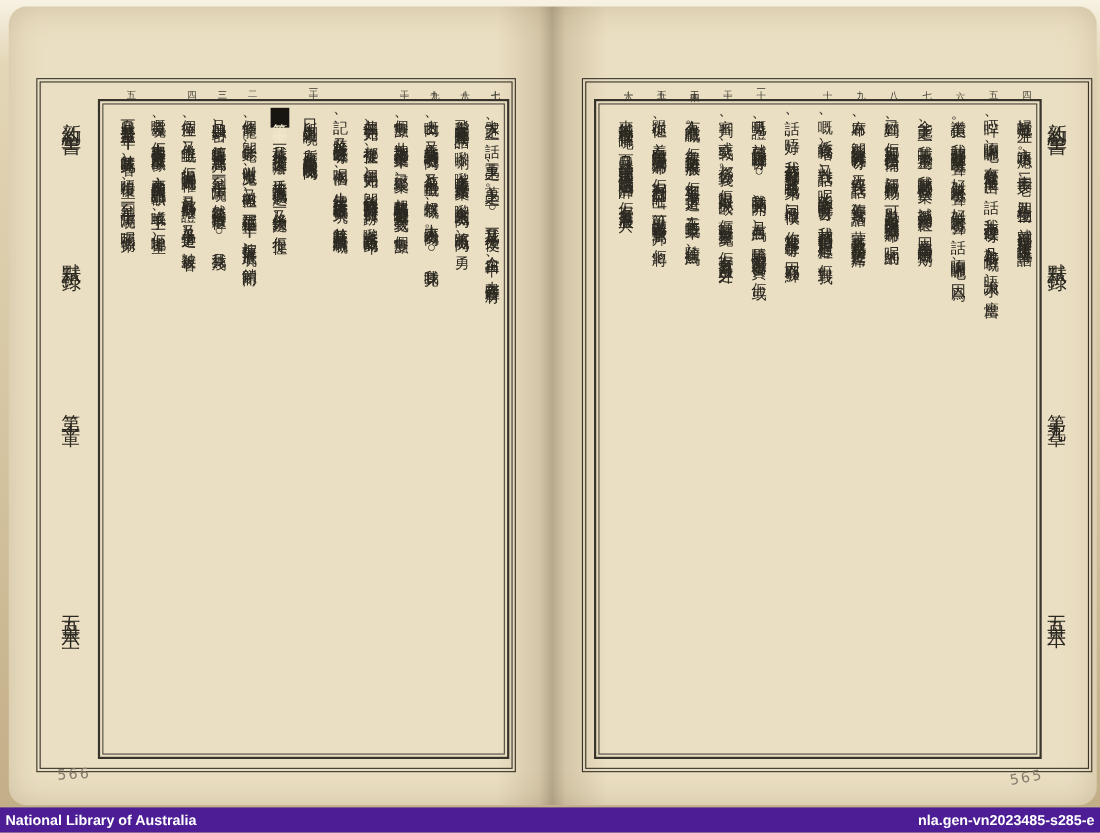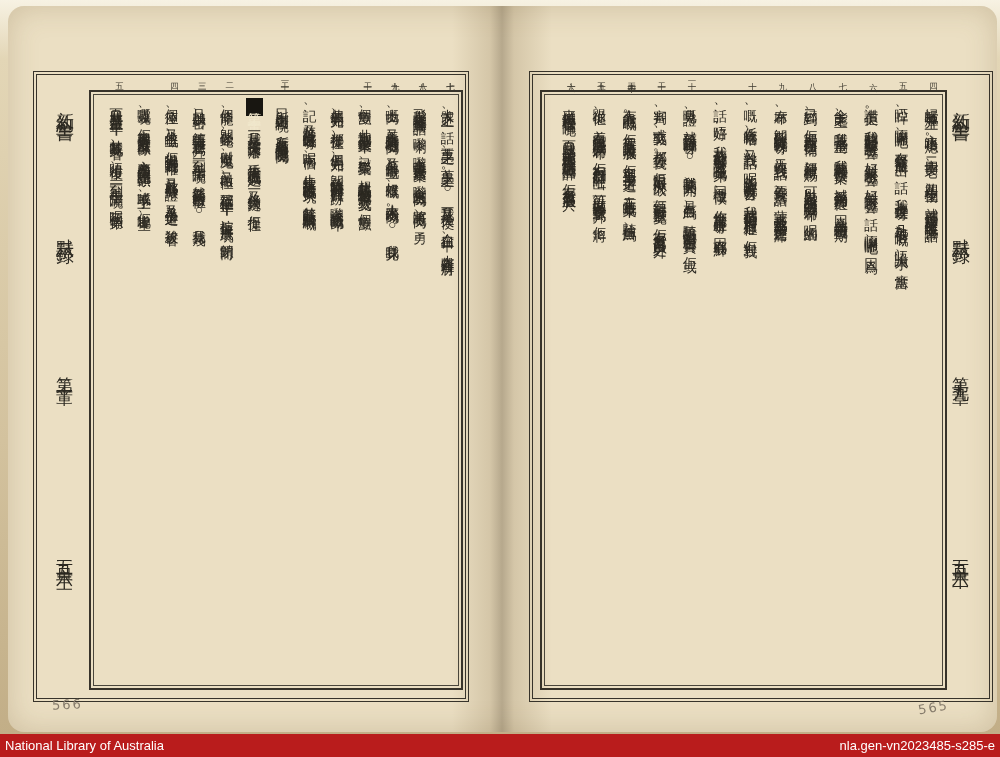--- a/index.html
+++ b/index.html
@@ -67,24 +67,24 @@
   .frame.left .mt{left:12px;} .frame.right .mt{left:10px;}
   
   .stamp{
     position:absolute;color:#857b6b;font-family:"DejaVu Sans",sans-serif;
     font-size:13px;letter-spacing:2px;
   }
   .stamp.l{left:52px;top:697px;transform:rotate(-3deg);}
   .stamp.r{left:918px;top:700px;transform:rotate(-10deg);}
   
   .footer{
-    position:absolute;left:0;right:0;bottom:0;height:23px;background:#b91c1c;
+    position:absolute;left:0;right:0;bottom:0;height:23px;background:#4c1d95;
     display:flex;justify-content:space-between;align-items:center;
     padding:0 5px;box-sizing:border-box;
-    font-family:"Liberation Sans","DejaVu Sans",sans-serif;font-size:13px;color:#fff;
+    font-family:"Liberation Sans","DejaVu Sans",sans-serif;font-size:13px;color:#fff;font-weight:bold;
   }
 </style>
 </head>
 <body>
 
 <div class="backdrop"></div>
 <div class="paper"></div>
 <div class="gutter"></div>
 
 <div class="frame left">

